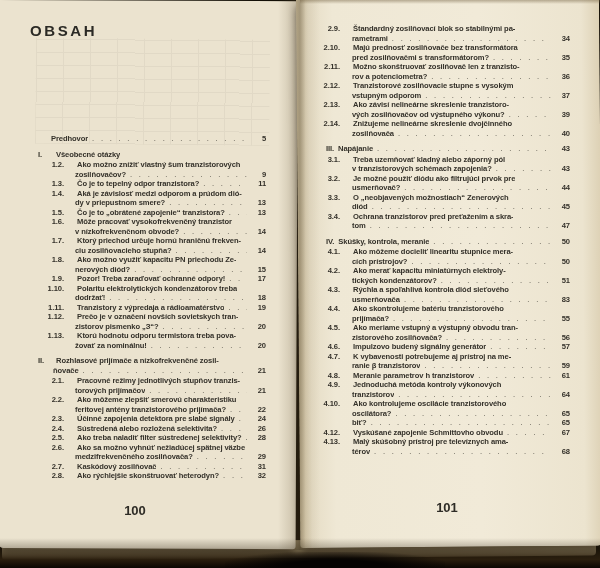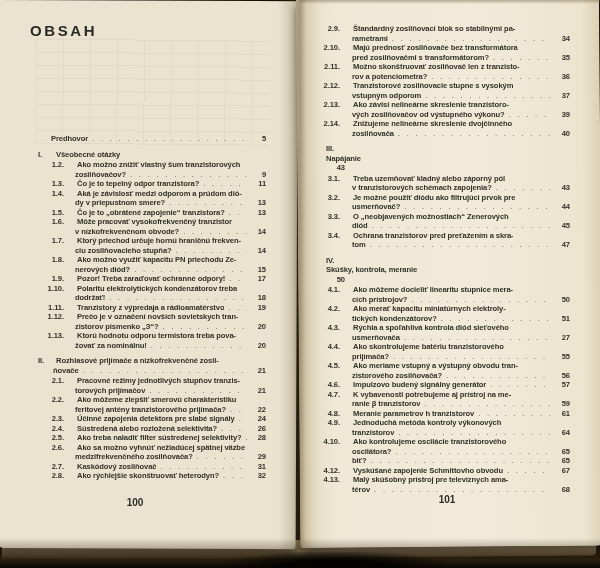--- a/index.html
+++ b/index.html
@@ -77,27 +77,27 @@
   .dots{flex:1 1 0;min-width:0;overflow:hidden;font-weight:normal;color:#45423a;}
   .dots::after{content:". . . . . . . . . . . . . . . . . . . . . . . . . . . . . . . . . . . .";letter-spacing:2.3px;margin-left:4px;}
   .pg{flex:none;min-width:15px;text-align:right;padding-left:4px;}
   .cont{padding-left:37px;}
   .toc-right .cont{padding-left:44px;}
   .block{margin:0;}
   .block.header{margin-top:6px;margin-bottom:1px;}
   .toc-left .block.header + .block{margin-top:1px;}
   .block.preface{}
   .block.header .line.hdr .no{width:auto;min-width:15px;text-align:left;padding-right:3px;}
-  .toc-right .block.header .line.hdr{padding-left:18px;flex-direction:column;}
+  .toc-right .block.header .line.hdr{padding-left:18px;}
   .toc-right .block.header .line.hdr .no{min-width:0;padding-right:4px;width:auto;}
   .block.header .line.cont{padding-left:15px;}
   .block.header .tx{font-weight:bold;}
   .block.preface .no{width:13px;text-align:left;padding-right:0;}
   .folio{
-    position:absolute;font-size:10px;font-weight:bold;color:#2e2c26;text-align:center;
+    position:absolute;font-size:13px;font-weight:bold;color:#2e2c26;text-align:center;margin-top:6px;
   }
   .folio-left{left:40px;width:190px;top:497px;}
   .folio-right{left:328px;width:238px;top:494px;}
 </style>
 </head>
 <body>
 
 <div class="under-edge"></div>
 
 <div class="page page-left">
@@ -481,21 +481,21 @@
       </div>
     </div>
     <div class="block entry">
       <div class="line">
         <span class="no">4.3.</span>
         <span class="tx">Rýchla a spoľahlivá kontrola diód sieťového</span>
       </div>
       <div class="line cont">
         <span class="tx">usmerňovača</span>
         <span class="dots"></span>
-        <span class="pg">27</span>
+        <span class="pg">83</span>
       </div>
     </div>
     <div class="block entry">
       <div class="line">
         <span class="no">4.4.</span>
         <span class="tx">Ako skontrolujeme batériu tranzistorového</span>
       </div>
       <div class="line cont">
         <span class="tx">prijímača?</span>
         <span class="dots"></span>

